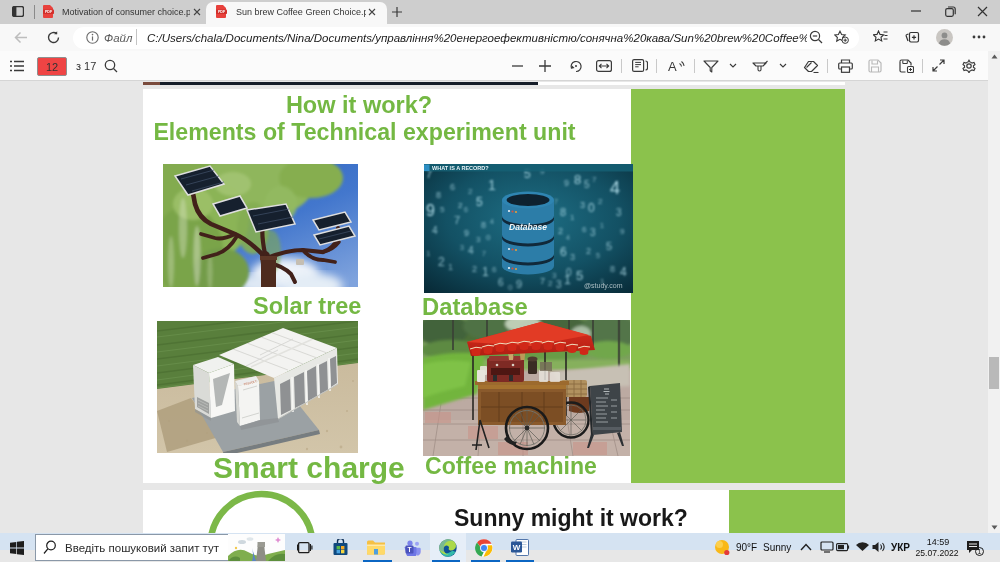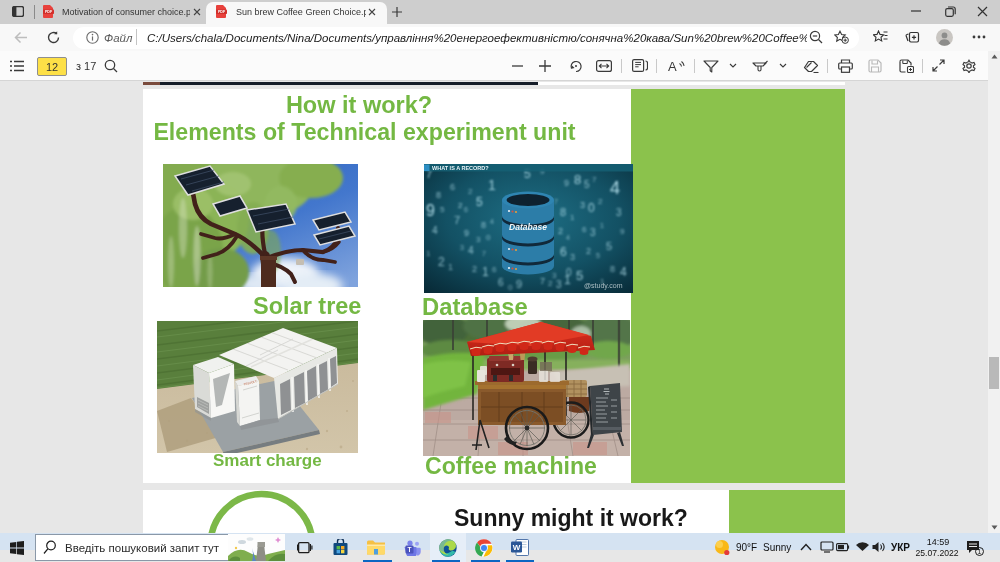--- a/index.html
+++ b/index.html
@@ -13,21 +13,21 @@
   #activetab { left:206px; top:2px; width:181px; height:22px; background:#f8f8f8; border-radius:7px 7px 0 0; }
   .pdficon { width:11px; height:13px; }
 
   
   #addrrow { left:0; top:24px; width:1000px; height:27px; background:#f8f8f8;font-style:italic; }
   #addrpill { left:73px; top:2.5px; width:786px; height:22px; background:#ffffff; border-radius:11px; }
   .url { font-size:11.5px; color:#1b1b1b; }
 
   
   #pdfbar { left:0; top:51px; width:988px; height:30px; background:#fbfbfb; border-bottom:1px solid #d5d5d5; }
-  #pagebox { left:37px; top:6px; width:30px; height:19px; border:1px solid #8f8f8f; background:#fde047; border-radius:2px; text-align:center; font-size:11px; color:#333; line-height:18px; }
+  #pagebox { left:37px; top:6px; width:30px; height:19px; border:1px solid #8f8f8f; background:#ef4444; border-radius:2px; text-align:center; font-size:11px; color:#333; line-height:18px; }
   .tsep { position:absolute; top:8px; width:1px; height:14px; background:#c9c9c9; }
 
   
   #content { left:0; top:81px; width:988px; height:452px; background:#e7e7e7; overflow:hidden; }
   #prevstrip { left:143px; top:0.5px; width:702px; height:3.5px; background:#fff; }
   #page12 { left:143px; top:8px; width:702px; height:394px; background:#ffffff;padding-left:44px; }
   #side12 { left:488px; top:0; width:214px; height:394px; background:#8bc24c; }
   .gtxt { color:#74b843; font-weight:bold; }
   #page13 { left:143px; top:409px; width:702px; height:43px; background:#ffffff; }
   #side13 { left:586px; top:0; width:116px; height:43px; background:#8bc24c; }
@@ -626,21 +626,21 @@
       <polygon points="167,66 170,115 168,116 165,67" fill="#23282b"></polygon>
       <g stroke="#cfd4d6" stroke-width="0.7" opacity="0.9">
         <path d="M173 78 h12 M173 82 h10 M173 86 h12 M173 90 h9 M173 94 h11 M173 98 h10 M173 102 h12"></path>
         <path d="M188 80 h6 M188 86 h6 M188 92 h6 M188 98 h6"></path>
       </g>
       <path d="M181 69 h5 M180.5 71.5 h6 M182 74 h4" stroke="#cfd4d6" stroke-width="0.8" fill="none"></path>
       <rect x="170" y="107" width="28" height="3" fill="#5a6165" opacity="0.9"></rect>
       <path d="M168 114 l-4 14 h2 l5 -13 M197 112 l4 14 h-2 l-5 -13" fill="#2c3033"></path>
     </svg>
 
-    <div class="abs gtxt" style="left:70px;top:362px;font-size:17px">Smart charge</div>
+    <div class="abs gtxt" style="left:70px;top:362px;font-size:30px">Smart charge</div>
     <div class="abs gtxt" style="left:282px;top:364px;font-size:23.1px">Coffee machine</div>
   </div>
 
   <div class="abs" id="page13">
     <div class="abs" id="side13"></div>
     <svg class="abs" style="left:61px;top:0px" width="115" height="43" viewBox="0 0 115 43">
       <circle cx="57.5" cy="55" r="51" fill="none" stroke="#7cb848" stroke-width="6.5"></circle>
     </svg>
     <div class="abs" style="left:311px;top:15px;font-size:23px;font-weight:bold;color:#181818">Sunny might it work?</div>
   </div>

